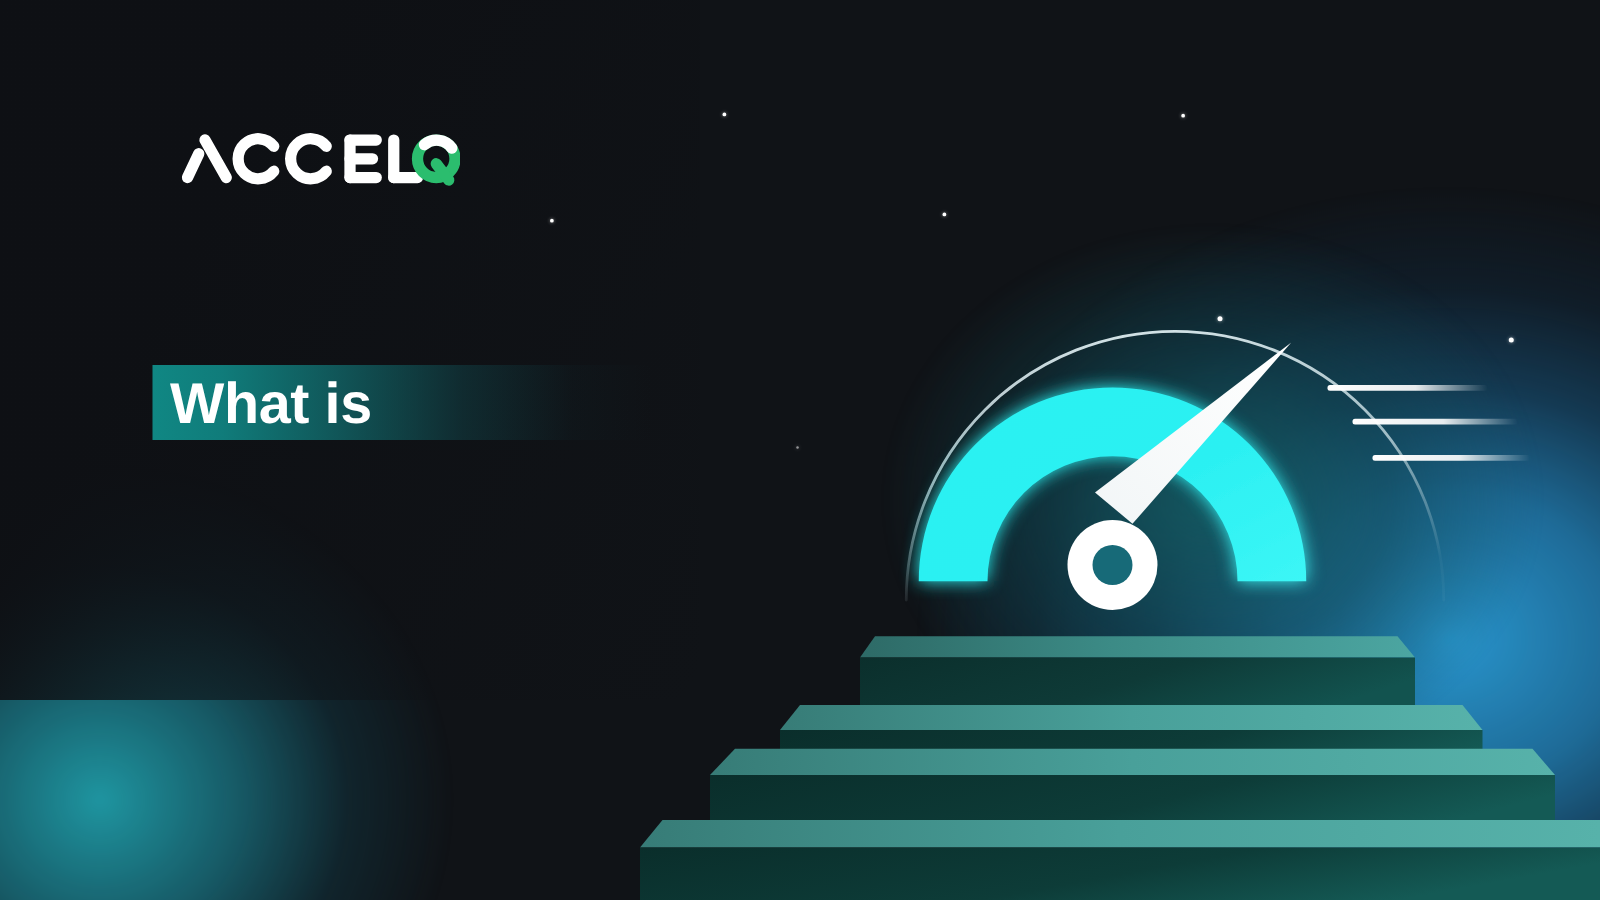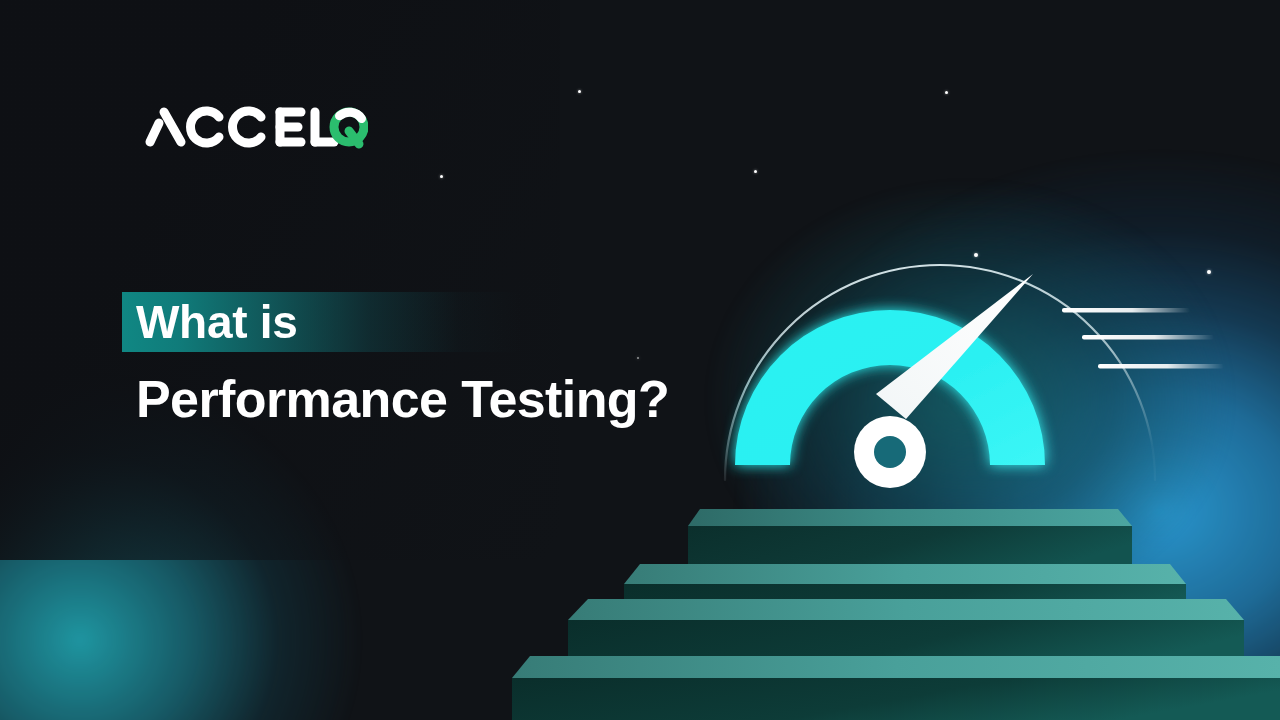--- a/index.html
+++ b/index.html
@@ -178,21 +178,20 @@
         <path d="M209.5 17.8 A15 15 0 0 1 231.5 20.5" stroke="#ffffff"></path>
         <path d="M219 33 L229 46" stroke="#2BBD6E"></path>
       </g>
     </svg>
   </div>
 
   <div class="headline">
     <div class="hl-band">
       <div class="hl-line">What is</div>
     </div>
-    <div class="hl-line2">Performance Testing?</div>
   </div>
 
   <div class="gauge">
     <svg viewBox="0 0 540 340" width="540" height="340">
       <defs>
         <linearGradient id="arcGrad" x1="0" y1="0" x2="1" y2="1">
           <stop offset="0%" stop-color="#2BF2F2"></stop>
           <stop offset="55%" stop-color="#2BF0F2"></stop>
           <stop offset="100%" stop-color="#3CF6F6"></stop>
         </linearGradient>

